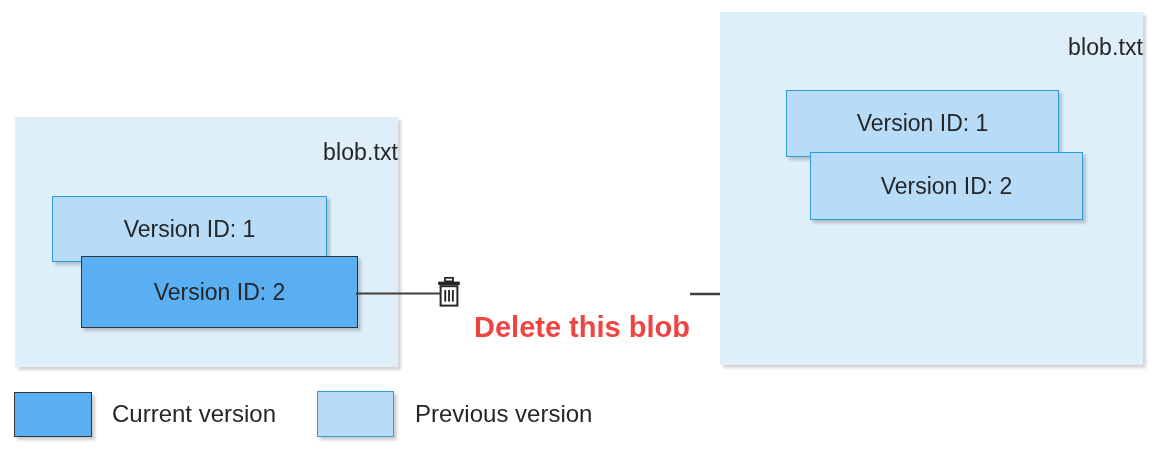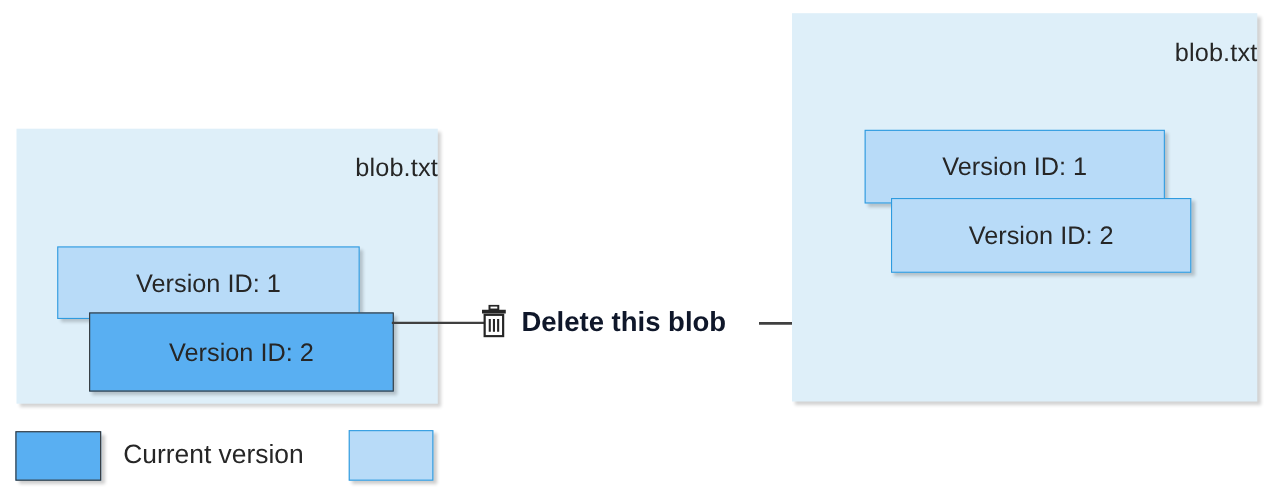--- a/index.html
+++ b/index.html
@@ -38,21 +38,20 @@
   
   .vcard {
     position: absolute;
     box-sizing: border-box;
     display: flex;
     align-items: center;
     justify-content: center;
     font-size: 23px;
     color: #262626;
     box-shadow: 3px 3px 3px rgba(0,0,0,0.20);
-    margin-top: 28px;
   }
   .vcard.previous {
     background: #b8dbf8;
     border: 1px solid #2e9bdf;
   }
   .vcard.current {
     background: #59aff2;
     border: 1px solid #333333;
   }
 
@@ -66,24 +65,25 @@
     align-items: center;
     justify-content: center;
     font-size: 23px;
     font-style: italic;
     color: #262626;
   }
 
   
   .action-label {
     position: absolute;
-    font-size: 25px;
+    font-size: 29px;
     font-weight: bold;
-    color: #0f172a;
+    color: #ef4444;
     white-space: nowrap;
+    margin-top: 32px;
   }
   .trash-icon {
     position: absolute;
     width: 26px;
     height: 30px;
   }
 
   
   .connector {
     position: absolute;
@@ -157,14 +157,15 @@
 
   <div class="vcard previous" style="left:810px; top:152px; width:273px; height:68px;">
     <span>Version ID: 2</span>
   </div>
 
 
   <div class="legend-swatch current" style="left:14px; top:392px; width:78px; height:45px;"></div>
   <div class="legend-label" style="left:112px; top:400px;text-align:center;">Current version</div>
 
   <div class="legend-swatch previous" style="left:317px; top:391px; width:77px; height:46px;"></div>
+  <div class="legend-label" style="left:415px; top:400px;">Previous version</div>
 
 </div>
 
 </body></html>

